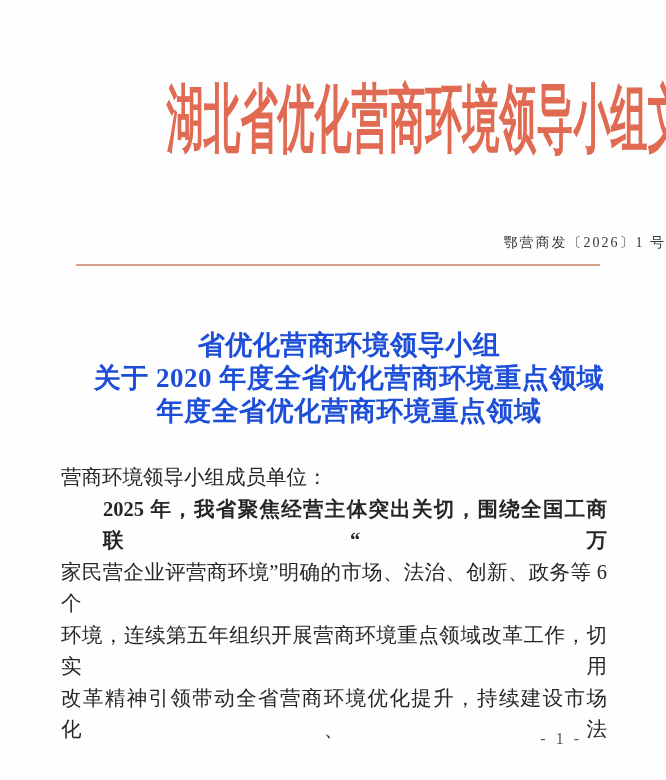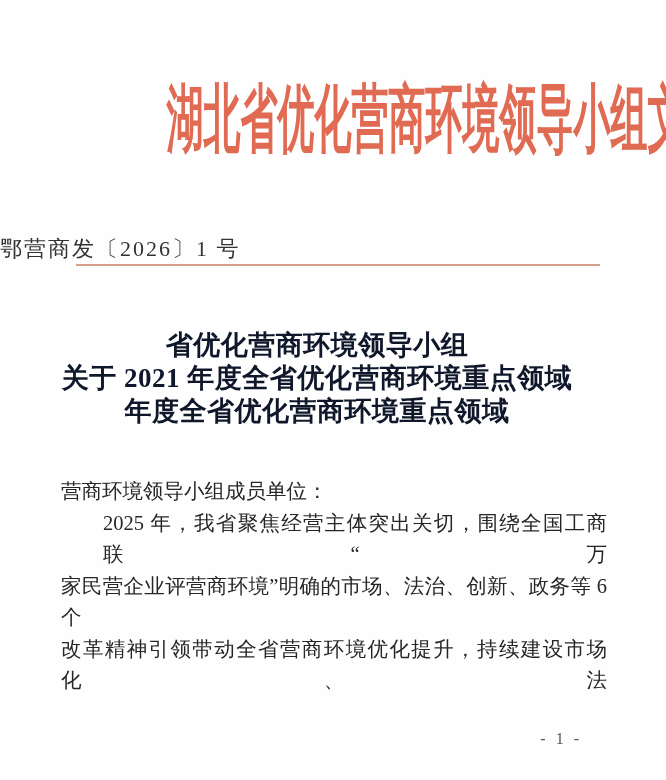--- a/index.html
+++ b/index.html
@@ -32,67 +32,67 @@
     transform-origin: center;
     font-family: "Liberation Serif", serif;
   }
 
   
   .doc-number {
     position: absolute;
     top: 234px;
     left: 0;
     width: 666px;
-    text-align: left;
-    font-size: 22px;
+    text-align: right;
+    font-size: 14px;
     letter-spacing: 2px;
     color: #333333;
   }
 
   
   .separator {
     position: absolute;
     top: 264px;
     left: 76px;
     width: 524px;
     height: 2px;
     background: #d6a18b;
   }
 
   
   .doc-title {
     position: absolute;
     top: 329px;
-    left: 14px;
+    left: 46px;
     width: 606px;
     text-align: center;
     font-weight: bold;
     font-size: 27px;
     line-height: 33px;
-    color: #0f172a;
+    color: #1d4ed8;
     letter-spacing: 0.5px;
   }
 
   
   .body-block {
     position: absolute;
     top: 462px;
     left: 61px;
     width: 546px;
     font-size: 20.5px;
     line-height: 31.5px;
     color: #262626;
   }
   .body-line {
     text-align: justify;
     text-align-last: justify;
     white-space: normal;
   }
-  .body-line.left-last { text-align-last: left; margin-top: 14px; }
-  .body-line.indent { padding-left: 42px; }
+  .body-line.left-last { text-align-last: left; }
+  .body-line.indent { padding-left: 42px; font-weight: bold; }
 
   
   .page-number {
     position: absolute;
     top: 730px;
     right: 84px;
     font-size: 16px;
     letter-spacing: 3px;
     color: #555555;
   }
@@ -103,27 +103,28 @@
 <div class="page">
 
   <div class="red-header">湖北省优化营商环境领导小组文件</div>
 
   <div class="doc-number">鄂营商发〔2026〕1 号</div>
 
   <div class="separator"></div>
 
   <div class="doc-title">
     <div>省优化营商环境领导小组</div>
-    <div>关于 2021 年度全省优化营商环境重点领域</div>
+    <div>关于 2020 年度全省优化营商环境重点领域</div>
     <div>年度全省优化营商环境重点领域</div>
   </div>
 
   <div class="body-block">
     <div class="body-line left-last">营商环境领导小组成员单位：</div>
     <div class="body-line indent">2025 年，我省聚焦经营主体突出关切，围绕全国工商联“万</div>
     <div class="body-line">家民营企业评营商环境”明确的市场、法治、创新、政务等 6 个</div>
+    <div class="body-line">环境，连续第五年组织开展营商环境重点领域改革工作，切实用</div>
     <div class="body-line">改革精神引领带动全省营商环境优化提升，持续建设市场化、法</div>
 
   </div>
 
   <div class="page-number">- 1 -</div>
 
 </div>
 
 </body></html>

